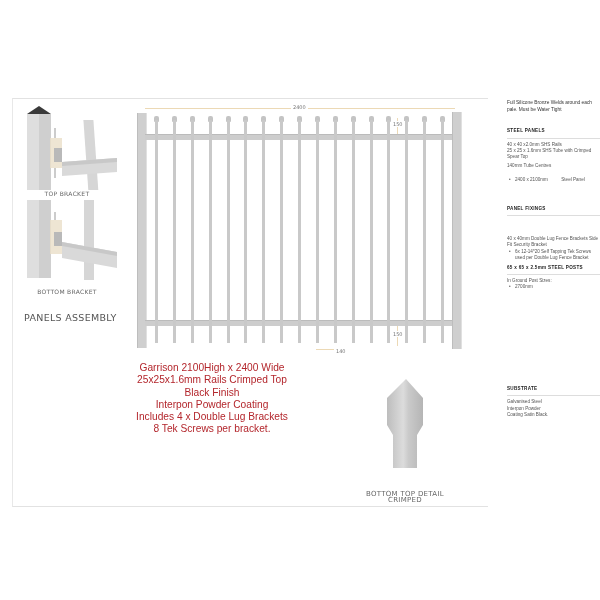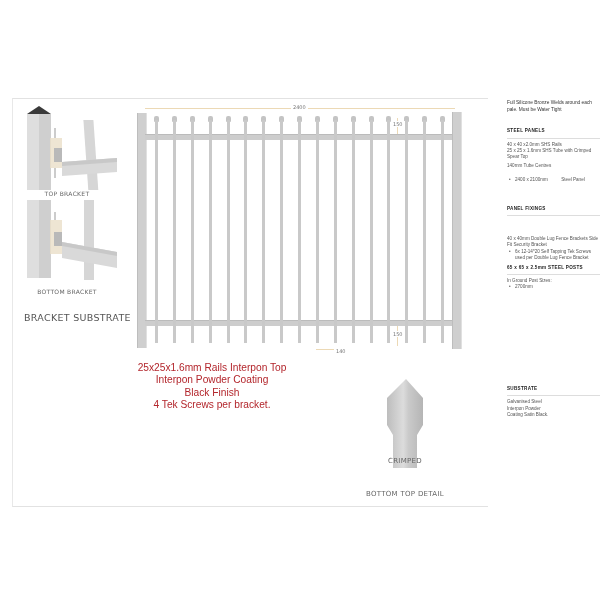--- a/index.html
+++ b/index.html
@@ -49,21 +49,21 @@
     <rect x="17" y="0" width="12" height="78" fill="#cfcfcf"></rect>
     <rect x="28" y="20" width="12" height="34" fill="#eadfc8" opacity="0.8"></rect>
     <rect x="32" y="32" width="8" height="14" fill="#b9b9b9"></rect>
     <line x1="33" y1="12" x2="33" y2="20" stroke="#999" stroke-width="1"></line>
     <rect x="62" y="0" width="10" height="80" fill="#d6d6d6"></rect>
     <polygon points="40,42 95,52 95,68 40,58" fill="#d9d9d9"></polygon>
     <polygon points="40,42 95,52 95,56 40,46" fill="#c8c8c8"></polygon>
   </svg>
 </div>
 <div class="abs label-sm" style="left:22px;top:288px;width:90px;">BOTTOM BRACKET</div>
-<div class="abs label-md" style="left:24px;top:312px;">BRACKET SUBSTRATE</div>
+<div class="abs label-md" style="left:24px;top:312px;">PANELS ASSEMBLY</div>
 
 <div class="abs" style="left:0;top:0;width:600px;height:600px;">
 
   <div class="dim-line" style="left:145px;top:108px;width:310px;height:1px;"></div>
   <div class="dim-text" style="left:291px;top:104px;">2400</div>
 
   <div class="post" style="left:137px;top:113px;width:8px;height:235px;"></div>
   <div class="post" style="left:452px;top:112px;width:8px;height:237px;"></div>
 
   <div class="rail" style="left:145px;top:134px;width:307px;"></div>
@@ -110,40 +110,42 @@
   <div class="dim-text" style="left:391px;top:121px;">150</div>
 
   <div class="dim-line" style="left:397px;top:326px;width:1px;height:20px;"></div>
   <div class="dim-text" style="left:391px;top:331px;">150</div>
 
   <div class="dim-line" style="left:316px;top:349px;width:19px;height:1px;"></div>
   <div class="dim-text" style="left:334px;top:348px;">140</div>
 </div>
 
 <div class="red-specs">
-  <div>25x25x1.6mm Rails Interpon Top</div>
+  <div>Garrison 2100High x 2400 Wide</div>
+  <div>25x25x1.6mm Rails Crimped Top</div>
+  <div>Black Finish</div>
   <div>Interpon Powder Coating</div>
-  <div>Black Finish</div>
-  <div>4 Tek Screws per bracket.</div>
+  <div>Includes 4 x Double Lug Brackets</div>
+  <div>8 Tek Screws per bracket.</div>
 </div>
 
 <div class="abs" style="left:380px;top:375px;width:50px;height:100px;">
   <svg width="50" height="100" viewBox="0 0 50 100">
     <defs>
       <linearGradient id="sg" x1="0" x2="1" y1="0" y2="0">
         <stop offset="0" stop-color="#bdbdbd"></stop>
         <stop offset="0.45" stop-color="#dcdcdc"></stop>
         <stop offset="0.6" stop-color="#cacaca"></stop>
         <stop offset="1" stop-color="#b5b5b5"></stop>
       </linearGradient>
     </defs>
     <polygon points="26,4 43,23 43,50 37,60 37,93 13,93 13,60 7,50 7,23" fill="url(#sg)"></polygon>
   </svg>
 </div>
-<div class="abs label-sm" style="left:355px;top:457px;width:100px;font-size:7px;">CRIMPED</div>
+<div class="abs label-sm" style="left:355px;top:496px;width:100px;font-size:7px;">CRIMPED</div>
 <div class="abs label-sm" style="left:355px;top:490px;width:100px;font-size:7px;">BOTTOM TOP DETAIL</div>
 
 <div class="side">
   <div class="intro">Full Silicone Bronze Welds around each pale. Must be Water Tight</div>
 
   <h4>STEEL PANELS</h4>
   <div>40 x 40 x2.0mm SHS Rails</div>
   <div>25 x 25 x 1.6mm SHS Tube with Crimped Spear Top</div>
   <div style="margin-top:2px;">140mm Tube Centres</div>
   <div class="bullet" style="margin-top:8px;">

